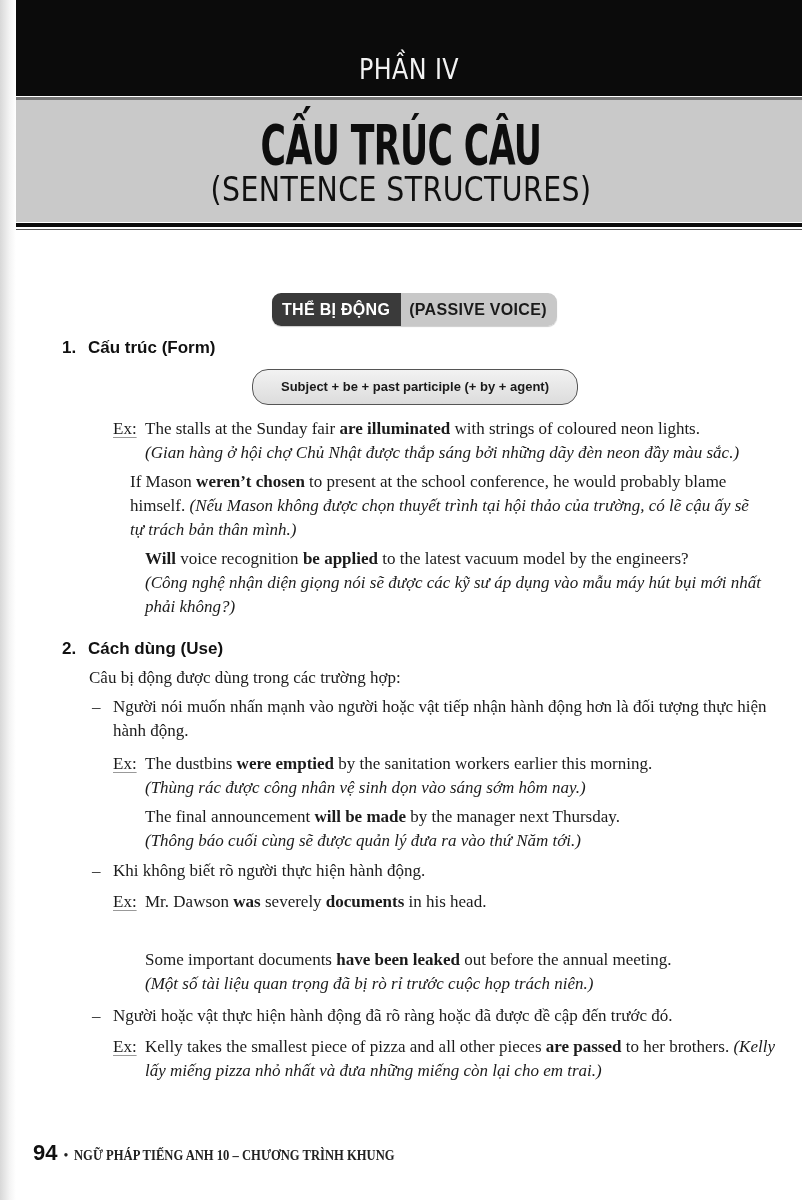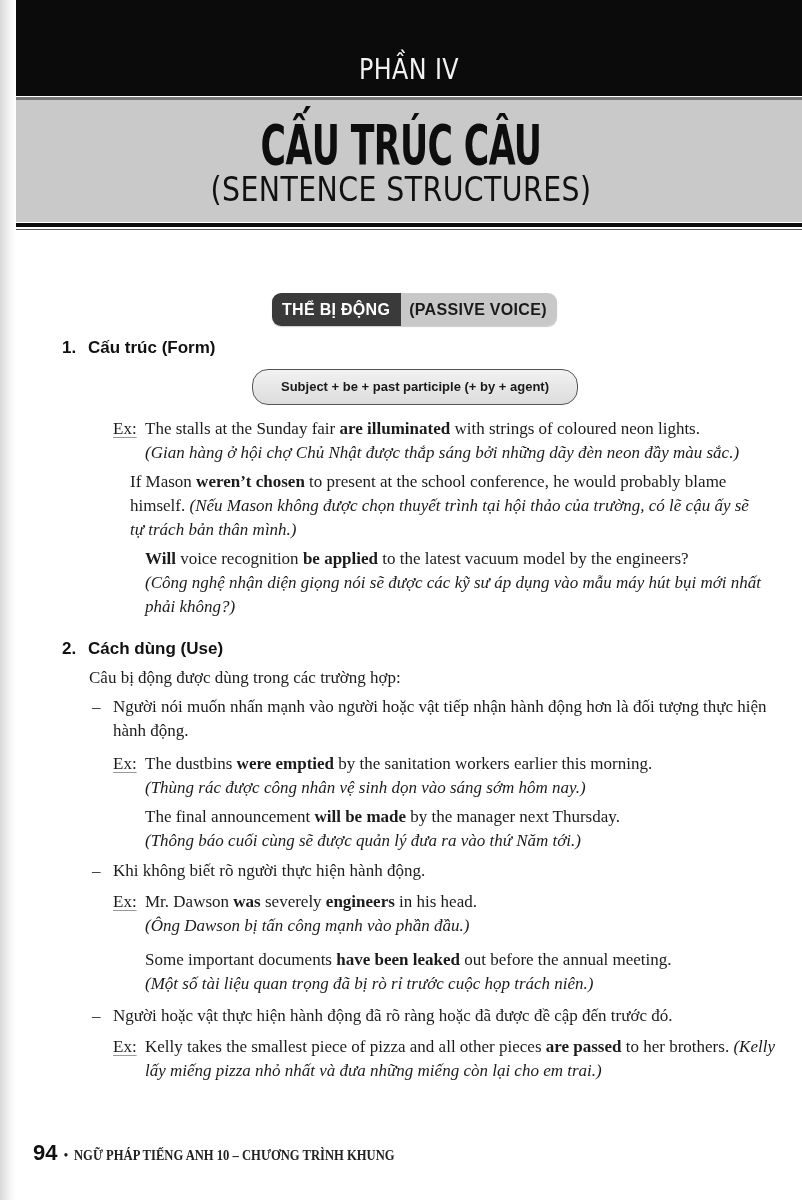--- a/index.html
+++ b/index.html
@@ -160,22 +160,21 @@
 <div class="text-block" style="left:145px; top:805px; width:640px;">
   <span>The final announcement </span><b>will be made</b><span> by the manager next Thursday.</span><br>
   <span class="tr">(Thông báo cuối cùng sẽ được quản lý đưa ra vào thứ Năm tới.)</span>
 </div>
 
 <span class="text-block dash" style="left:92px; top:859px;">–</span>
 <div class="text-block" style="left:113px; top:859px; width:660px;">Khi không biết rõ người thực hiện hành động.</div>
 
 <span class="text-block ex-label" style="left:113px; top:890px;">Ex:</span>
 <div class="text-block" style="left:145px; top:890px; width:640px;">
-  <span>Mr. Dawson </span><b>was</b><span> severely </span><b>engineers</b><span> in his head.</span><br>
-  <span class="tr">(Ông Dawson bị tấn công mạnh vào phần đầu.)</span>
+  <span>Mr. Dawson </span><b>was</b><span> severely </span><b>documents</b><span> in his head.</span><br>
 </div>
 <div class="text-block" style="left:145px; top:948px; width:640px;">
   <span>Some important documents </span><b>have been leaked</b><span> out before the annual meeting.</span><br>
   <span class="tr">(Một số tài liệu quan trọng đã bị rò rỉ trước cuộc họp trách niên.)</span>
 </div>
 
 <span class="text-block dash" style="left:92px; top:1004px;">–</span>
 <div class="text-block" style="left:113px; top:1004px; width:680px;">Người hoặc vật thực hiện hành động đã rõ ràng hoặc đã được đề cập đến trước đó.</div>
 
 <span class="text-block ex-label" style="left:113px; top:1035px;">Ex:</span>

